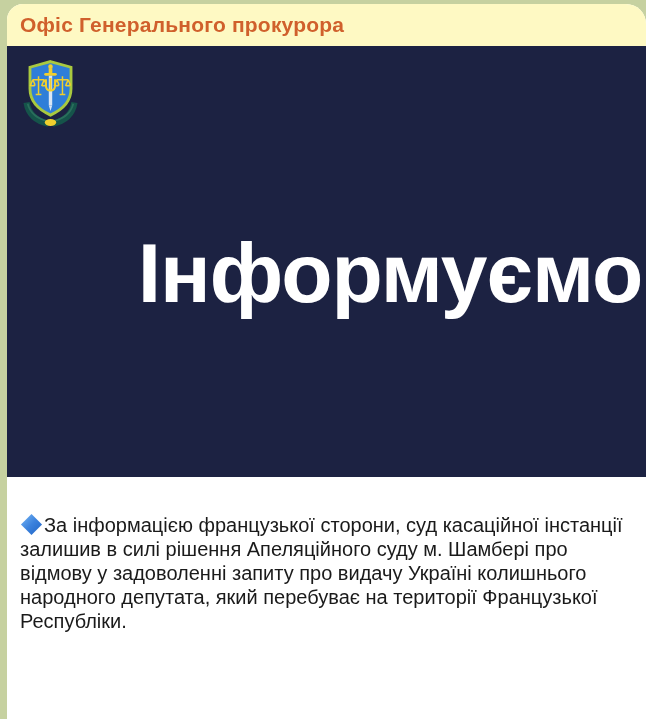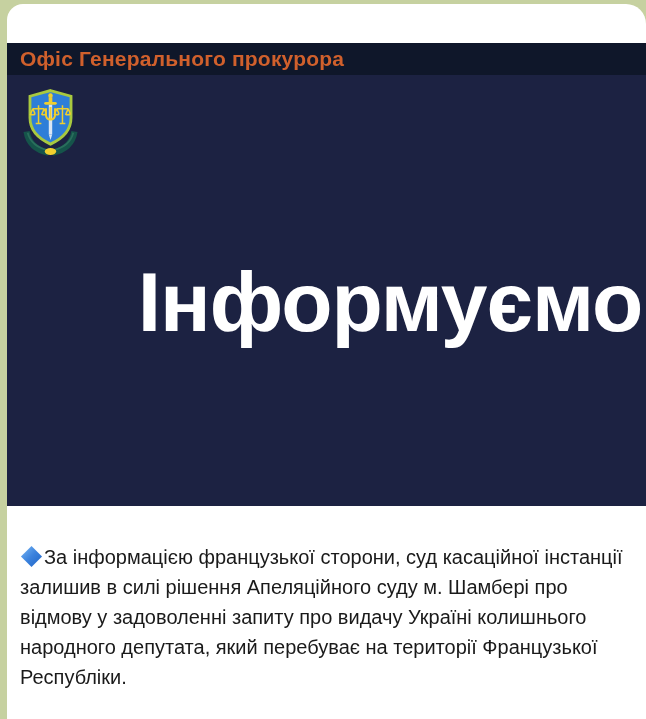--- a/index.html
+++ b/index.html
@@ -9,25 +9,24 @@
     font-family:"Liberation Sans","DejaVu Sans",sans-serif;
     overflow:hidden;position:relative;
   }
   .message-card{
     position:absolute;left:7px;top:4px;right:0;bottom:0;
     background:#ffffff;
     border-radius:16px 20px 0 0;
     overflow:hidden;
   }
   .msg-header{
-    height:32px;
+    height:42px;
     display:flex;align-items:center;
     padding:0 13px;
-    background:#0f172a;
-    margin-top:39px;
+    background:#fef9c3;
   }
   .channel-name{
     color:#d0602c;
     font-weight:bold;
     font-size:21px;
     letter-spacing:0.2px;
     cursor:pointer;
   }
   .post-image{
     position:relative;
@@ -54,21 +53,21 @@
   }
   .headline{
     font-weight:bold;
     font-size:21px;
     line-height:28px;
     color:#0d0d0d;
   }
   .body-text{
     margin:26px 0 0 0;
     font-size:20px;
-    line-height:30px;
+    line-height:24px;
     color:#1a1a1a;
   }
   .diamond-icon{
     display:inline-block;
     width:23px;height:23px;
     vertical-align:-4px;
     margin-right:1px;
   }
 </style>
 </head>

